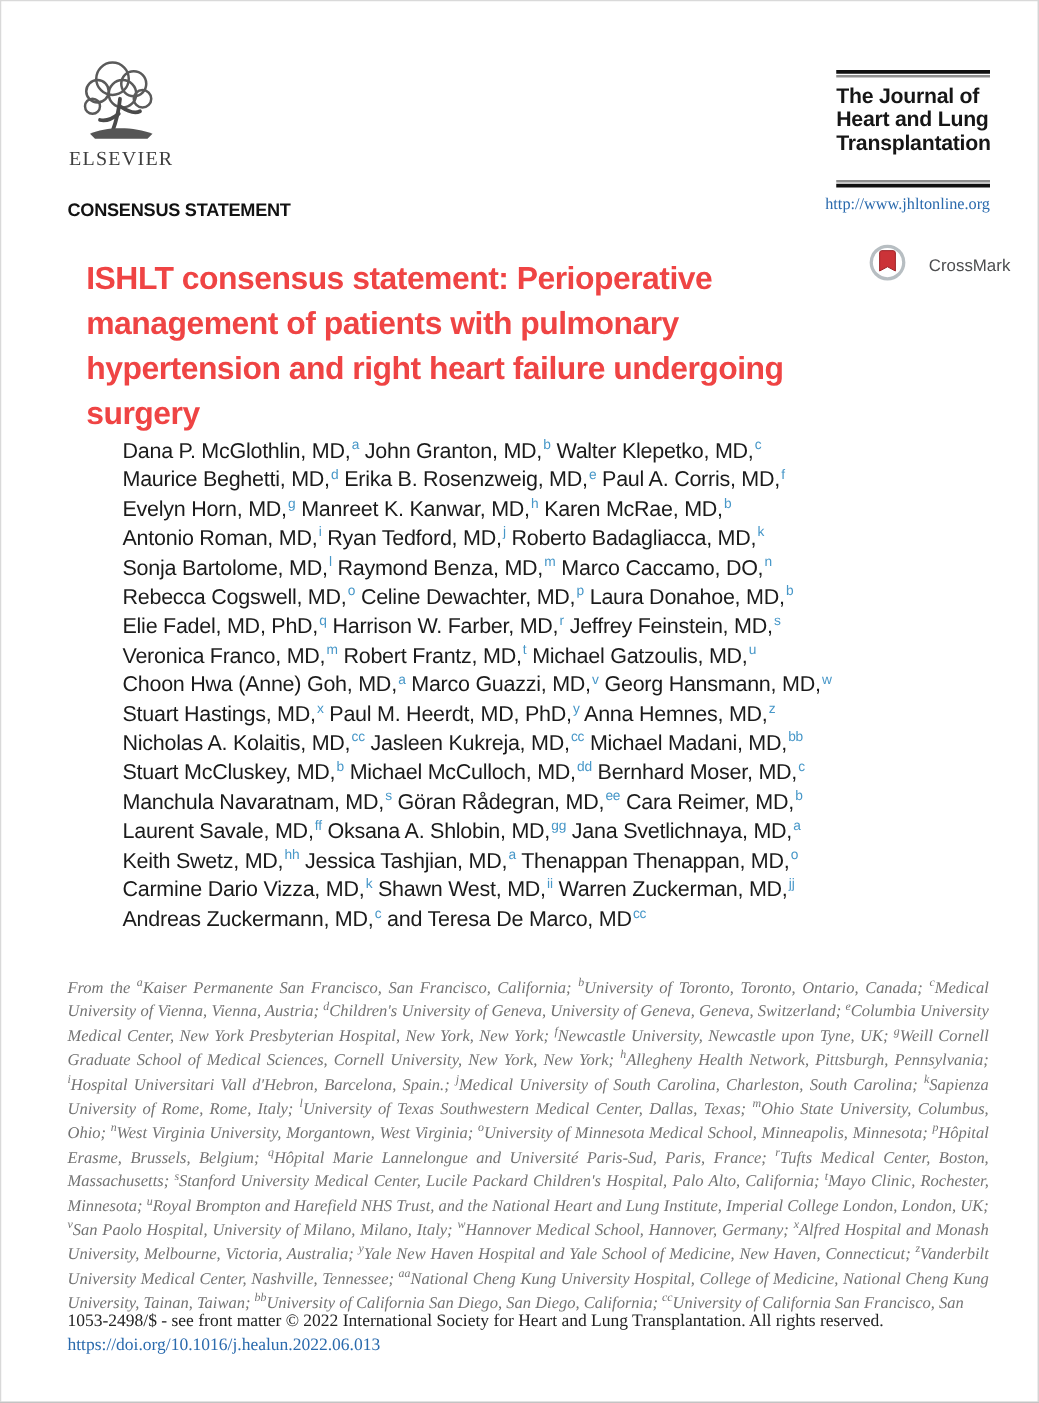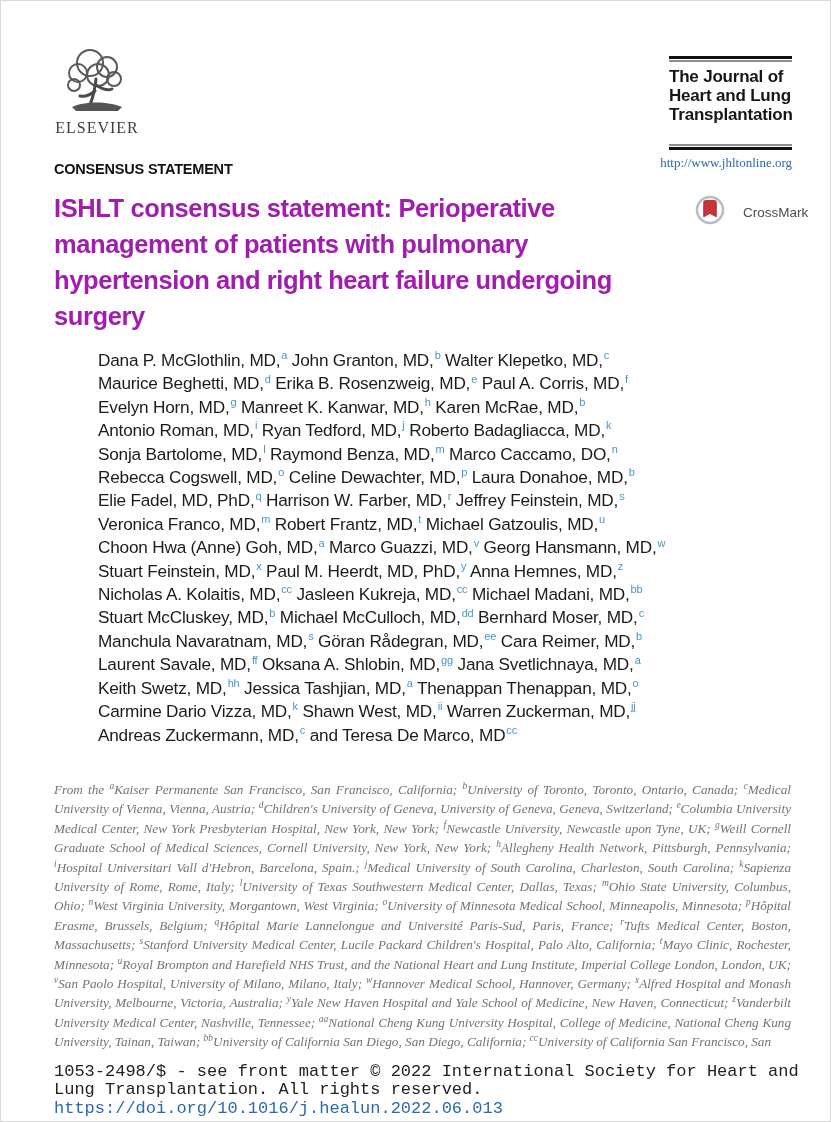--- a/index.html
+++ b/index.html
@@ -23,39 +23,39 @@
   .rule-thick-b{height:3px; background:#111; margin-top:1px;}
   .mast-title{font-weight:bold; font-size:17px; line-height:19px; color:#161616;
     letter-spacing:-0.2px; padding:5px 0 20px 0;}
   .mast-url{position:absolute; right:0; margin-top:5px; white-space:nowrap;
     font-family:Liberation Serif, serif; font-size:13px; color:#2a6aad;
     text-decoration:none; cursor:pointer;}
   
   .kind{position:absolute; left:53px; top:160px; font-weight:bold; font-size:14.5px;
     letter-spacing:-0.2px; color:#121212;text-align:center;}
   
-  .title{position:absolute; left:53px; top:189px; width:645px; margin:0;
+  .title{position:absolute; left:53px; top:189px; width:645px; margin:15px;
     font-size:25.5px; font-weight:bold; line-height:36px; letter-spacing:-0.4px;
-    color:#a21caf;}
+    color:#ef4444;}
   
   .crossmark{position:absolute; left:694px; top:194px; display:flex; align-items:center;
     gap:18px; cursor:pointer;}
   .crossmark-label{font-size:13.5px; color:#4c4d4f;}
   
   .authors{position:absolute; left:53px; top:348px; width:650px;
     font-size:17.2px; line-height:23.4px; color:#1b1b1b; letter-spacing:-0.2px;margin-left:44px;}
   .authors sup{font-size:11px; color:#4797c8; line-height:0; margin-left:1px;}
   
   .affils{position:absolute; left:53px; top:779px; width:737px; margin:0;
     font-family:"Liberation Serif", serif; font-style:italic;
     font-size:13.2px; line-height:19.4px; color:#737373; text-align:justify;}
   .affils sup{font-size:9.5px; line-height:0;}
   
   .footer{position:absolute; left:53px; top:1048px;
-    font-family:Liberation Mono, monospace; font-size:17px; line-height:18px; color:#222;margin-top:14px;}
+    font-family:Liberation Serif, serif; font-size:14px; line-height:18px; color:#222;}
   .doi{display:inline-block; margin-top:1px; color:#2a6aad; text-decoration:none; cursor:pointer;}
 </style>
 </head>
 <body>
 
 <div class="page">
 
   <div class="elsevier">
     <span>
       <svg width="74" height="72" viewBox="0 0 74 72">
@@ -113,21 +113,21 @@
   <div class="authors" id="authors">
       <div><span>Dana P. McGlothlin, MD,</span><sup>a</sup><span> John Granton, MD,</span><sup>b</sup><span> Walter Klepetko, MD,</span><sup>c</sup></div>
       <div><span>Maurice Beghetti, MD,</span><sup>d</sup><span> Erika B. Rosenzweig, MD,</span><sup>e</sup><span> Paul A. Corris, MD,</span><sup>f</sup></div>
       <div><span>Evelyn Horn, MD,</span><sup>g</sup><span> Manreet K. Kanwar, MD,</span><sup>h</sup><span> Karen McRae, MD,</span><sup>b</sup></div>
       <div><span>Antonio Roman, MD,</span><sup>i</sup><span> Ryan Tedford, MD,</span><sup>j</sup><span> Roberto Badagliacca, MD,</span><sup>k</sup></div>
       <div><span>Sonja Bartolome, MD,</span><sup>l</sup><span> Raymond Benza, MD,</span><sup>m</sup><span> Marco Caccamo, DO,</span><sup>n</sup></div>
       <div><span>Rebecca Cogswell, MD,</span><sup>o</sup><span> Celine Dewachter, MD,</span><sup>p</sup><span> Laura Donahoe, MD,</span><sup>b</sup></div>
       <div><span>Elie Fadel, MD, PhD,</span><sup>q</sup><span> Harrison W. Farber, MD,</span><sup>r</sup><span> Jeffrey Feinstein, MD,</span><sup>s</sup></div>
       <div><span>Veronica Franco, MD,</span><sup>m</sup><span> Robert Frantz, MD,</span><sup>t</sup><span> Michael Gatzoulis, MD,</span><sup>u</sup></div>
       <div><span>Choon Hwa (Anne) Goh, MD,</span><sup>a</sup><span> Marco Guazzi, MD,</span><sup>v</sup><span> Georg Hansmann, MD,</span><sup>w</sup></div>
-      <div><span>Stuart Feinstein, MD,</span><sup>x</sup><span> Paul M. Heerdt, MD, PhD,</span><sup>y</sup><span> Anna Hemnes, MD,</span><sup>z</sup></div>
+      <div><span>Stuart Hastings, MD,</span><sup>x</sup><span> Paul M. Heerdt, MD, PhD,</span><sup>y</sup><span> Anna Hemnes, MD,</span><sup>z</sup></div>
       <div><span>Nicholas A. Kolaitis, MD,</span><sup>cc</sup><span> Jasleen Kukreja, MD,</span><sup>cc</sup><span> Michael Madani, MD,</span><sup>bb</sup></div>
       <div><span>Stuart McCluskey, MD,</span><sup>b</sup><span> Michael McCulloch, MD,</span><sup>dd</sup><span> Bernhard Moser, MD,</span><sup>c</sup></div>
       <div><span>Manchula Navaratnam, MD,</span><sup>s</sup><span> Göran Rådegran, MD,</span><sup>ee</sup><span> Cara Reimer, MD,</span><sup>b</sup></div>
       <div><span>Laurent Savale, MD,</span><sup>ff</sup><span> Oksana A. Shlobin, MD,</span><sup>gg</sup><span> Jana Svetlichnaya, MD,</span><sup>a</sup></div>
       <div><span>Keith Swetz, MD,</span><sup>hh</sup><span> Jessica Tashjian, MD,</span><sup>a</sup><span> Thenappan Thenappan, MD,</span><sup>o</sup></div>
       <div><span>Carmine Dario Vizza, MD,</span><sup>k</sup><span> Shawn West, MD,</span><sup>ii</sup><span> Warren Zuckerman, MD,</span><sup>jj</sup></div>
       <div><span>Andreas Zuckermann, MD,</span><sup>c</sup><span> and Teresa De Marco, MD</span><sup>cc</sup></div>
     </div>
 
   <p class="affils" id="affiliations"><span>From the </span><sup>a</sup><span>Kaiser Permanente San Francisco, San Francisco, California; </span><sup>b</sup><span>University of Toronto, Toronto, Ontario, Canada; </span><sup>c</sup><span>Medical University of Vienna, Vienna, Austria; </span><sup>d</sup><span>Children's University of Geneva, University of Geneva, Geneva, Switzerland; </span><sup>e</sup><span>Columbia University Medical Center, New York Presbyterian Hospital, New York, New York; </span><sup>f</sup><span>Newcastle University, Newcastle upon Tyne, UK; </span><sup>g</sup><span>Weill Cornell Graduate School of Medical Sciences, Cornell University, New York, New York; </span><sup>h</sup><span>Allegheny Health Network, Pittsburgh, Pennsylvania; </span><sup>i</sup><span>Hospital Universitari Vall d'Hebron, Barcelona, Spain.; </span><sup>j</sup><span>Medical University of South Carolina, Charleston, South Carolina; </span><sup>k</sup><span>Sapienza University of Rome, Rome, Italy; </span><sup>l</sup><span>University of Texas Southwestern Medical Center, Dallas, Texas; </span><sup>m</sup><span>Ohio State University, Columbus, Ohio; </span><sup>n</sup><span>West Virginia University, Morgantown, West Virginia; </span><sup>o</sup><span>University of Minnesota Medical School, Minneapolis, Minnesota; </span><sup>p</sup><span>Hôpital Erasme, Brussels, Belgium; </span><sup>q</sup><span>Hôpital Marie Lannelongue and Université Paris-Sud, Paris, France; </span><sup>r</sup><span>Tufts Medical Center, Boston, Massachusetts; </span><sup>s</sup><span>Stanford University Medical Center, Lucile Packard Children's Hospital, Palo Alto, California; </span><sup>t</sup><span>Mayo Clinic, Rochester, Minnesota; </span><sup>u</sup><span>Royal Brompton and Harefield NHS Trust, and the National Heart and Lung Institute, Imperial College London, London, UK; </span><sup>v</sup><span>San Paolo Hospital, University of Milano, Milano, Italy; </span><sup>w</sup><span>Hannover Medical School, Hannover, Germany; </span><sup>x</sup><span>Alfred Hospital and Monash University, Melbourne, Victoria, Australia; </span><sup>y</sup><span>Yale New Haven Hospital and Yale School of Medicine, New Haven, Connecticut; </span><sup>z</sup><span>Vanderbilt University Medical Center, Nashville, Tennessee; </span><sup>aa</sup><span>National Cheng Kung University Hospital, College of Medicine, National Cheng Kung University, Tainan, Taiwan; </span><sup>bb</sup><span>University of California San Diego, San Diego, California; </span><sup>cc</sup><span>University of California San Francisco, San</span></p>

